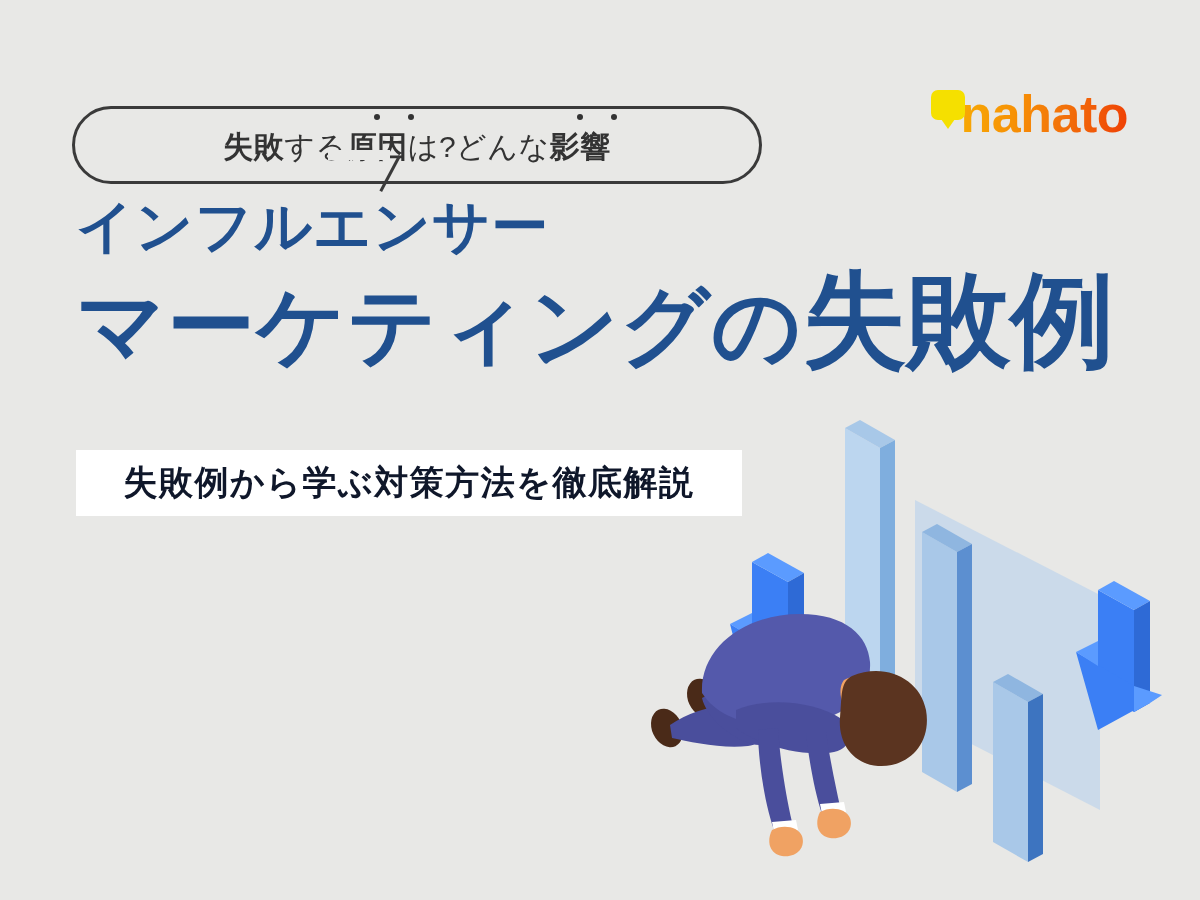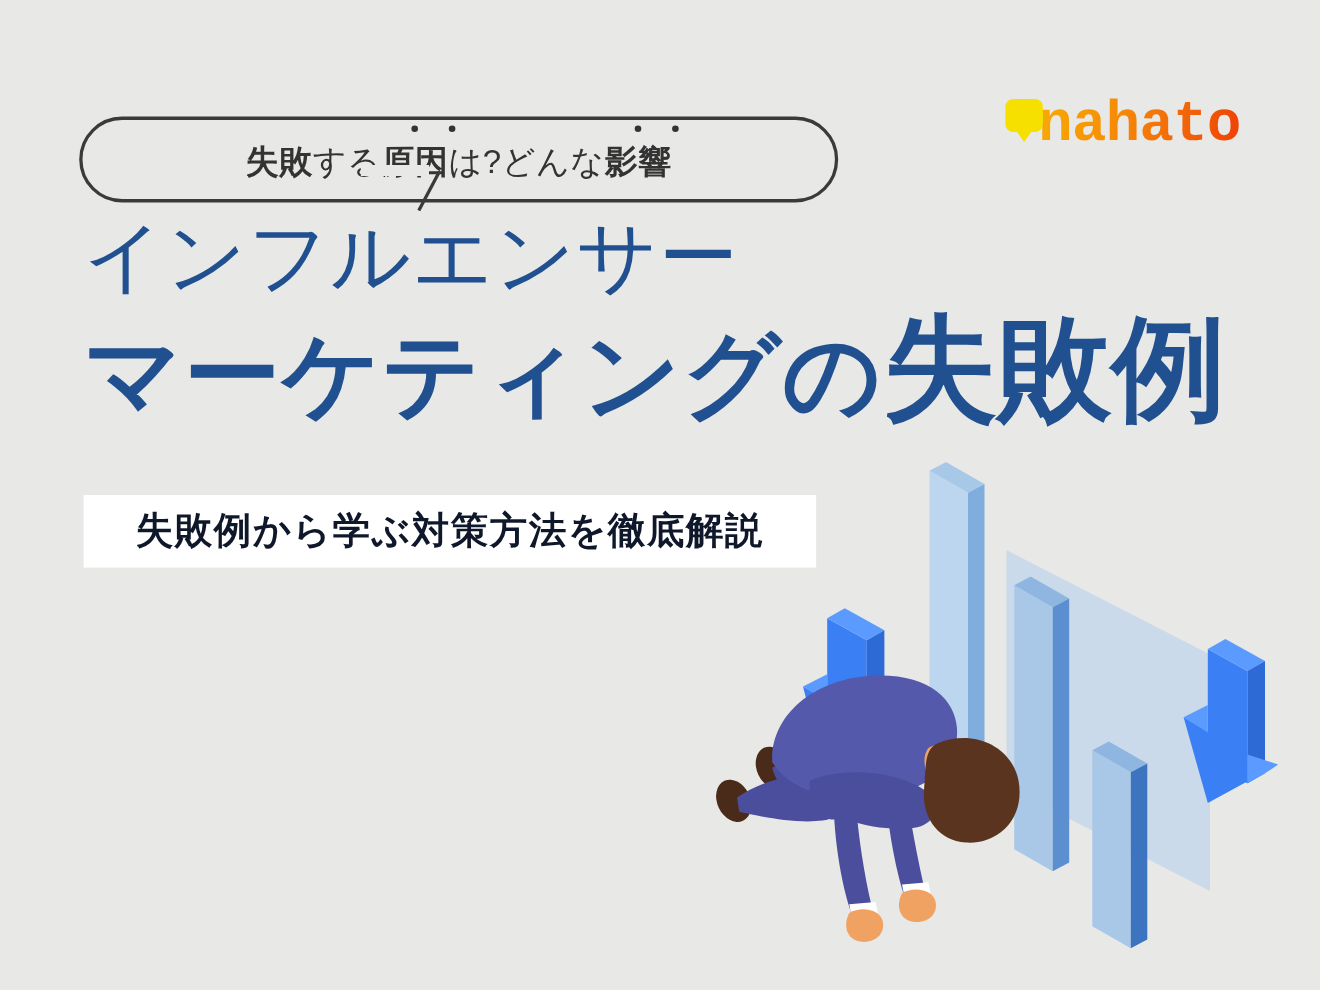--- a/index.html
+++ b/index.html
@@ -24,21 +24,20 @@
   }
 
   
   #logo {
     position: absolute;
     top: 64px;
     right: 72px;
     display: flex;
     align-items: flex-end;
     height: 76px;
-    font-family: Liberation Mono, monospace;
   }
   #logo-bubble {
     position: relative;
     width: 34px;
     height: 30px;
     background: #f5e000;
     border-radius: 7px;
     margin-right: -4px;
     margin-bottom: 20px;
   }
@@ -137,22 +136,22 @@
     left: 76px;
     top: 196px;
     color: #20508f;
     line-height: 1.08;
   }
   .hl-line {
     white-space: nowrap;
     display: block;
   }
   .hl-1 {
-    font-size: 72px;
-    font-weight: normal;
+    font-size: 57px;
+    font-weight: bold;
     letter-spacing: 1px;
   }
   .hl-2 {
     font-size: 88px;
     font-weight: bold;
     letter-spacing: 1px;
     margin-top: 6px;
   }
   .hl-emph {
     font-size: 104px;

